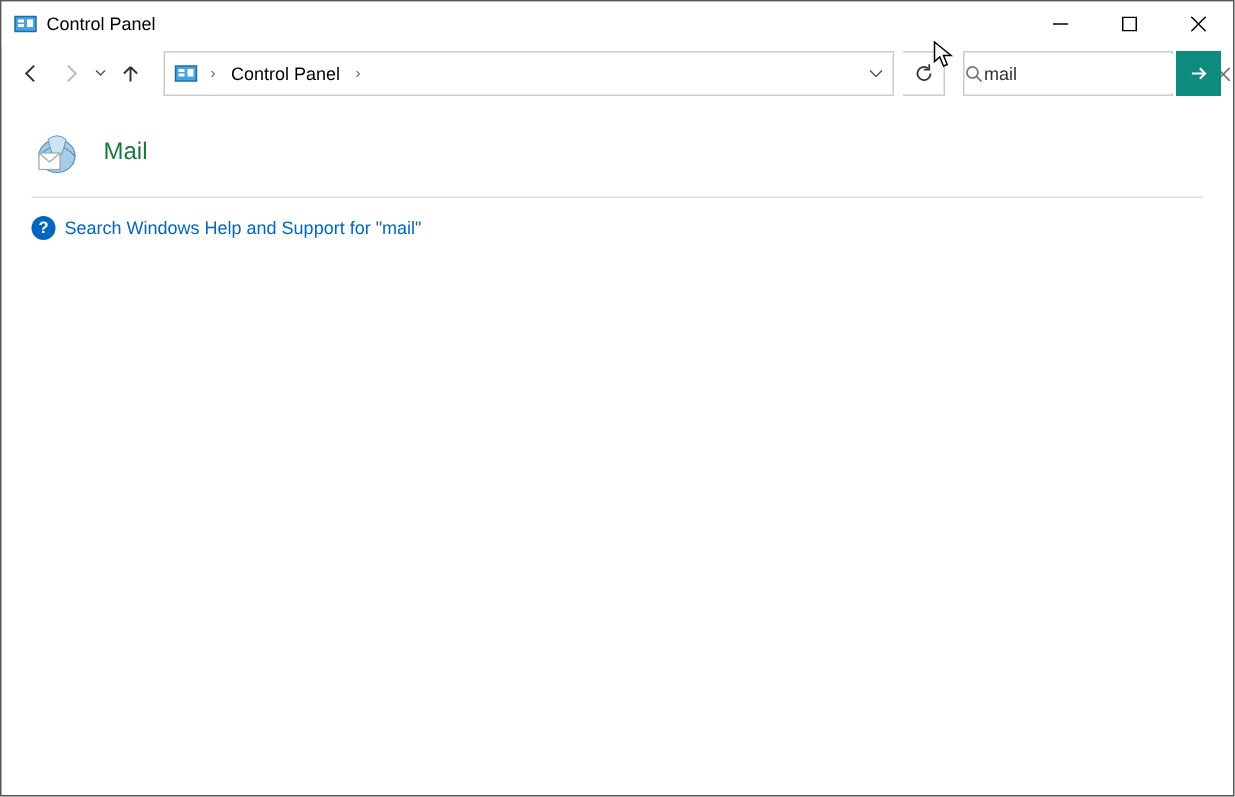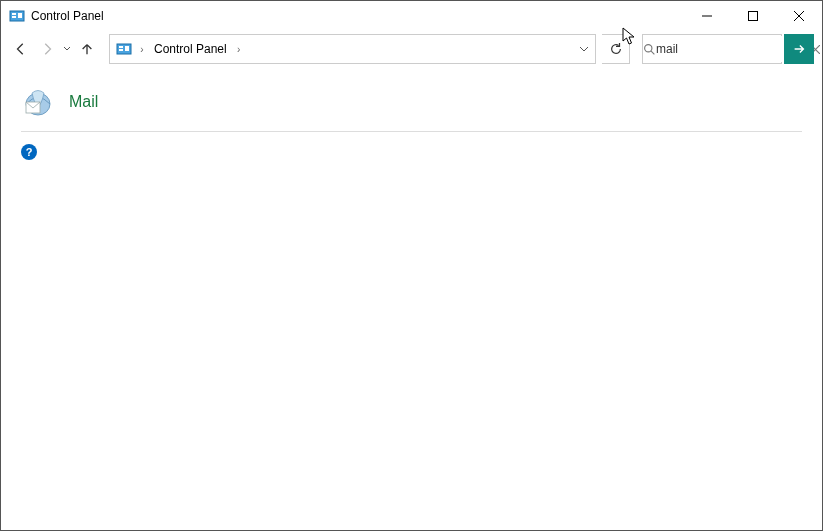--- a/index.html
+++ b/index.html
@@ -157,20 +157,21 @@
         <rect x="5" y="17" width="14" height="11" fill="#fff" stroke="#9aa" stroke-width="0.8"></rect>
         <path d="M5 17 L12 23 L19 17" fill="none" stroke="#9aa" stroke-width="0.8"></path>
       </svg>
     </span>
     <span class="result-title">Mail</span>
   </div>
   <div class="divider"></div>
 
   <div class="help-row">
     <span class="help-icon">?</span>
+    <span class="help-link">Search Windows Help and Support for "mail"</span>
   </div>
 </div>
 
 <div class="cursor">
   <svg width="16" height="20" viewBox="0 0 16 20">
       <path d="M1 1 L1 14 L4.5 11 L7 17 L9.5 16 L7 10 L12 10 Z" fill="#fff" stroke="#000" stroke-width="1"></path>
     </svg>
 </div>
 
 </body></html>

